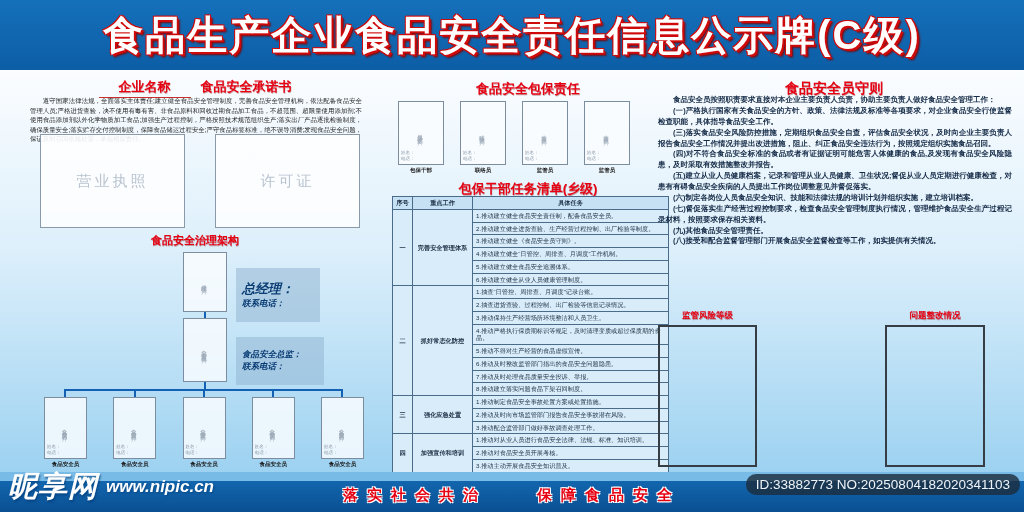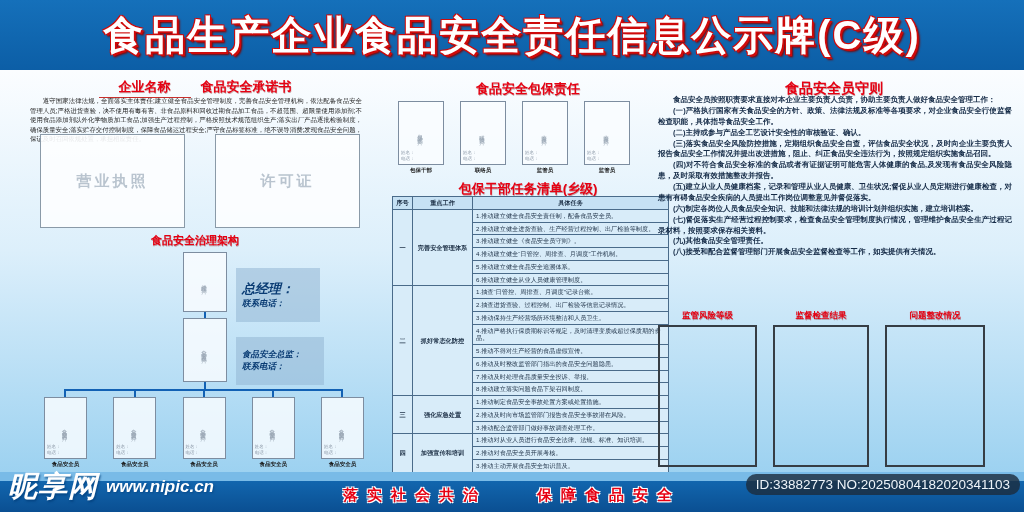--- a/index.html
+++ b/index.html
@@ -21,21 +21,21 @@
   .abs { position:absolute; }
 
   
   .l-head { top:8px; left:25px; width:340px; text-align:center; font-size:13px; }
   .company-line { display:inline-block; border-bottom:1.5px solid #c9302c; padding:0 20px 1px 20px; margin-right:10px; }
   .l-promise { top:26px; left:30px; width:332px; font-size:6.4px; line-height:1.5;
           color:#222; text-align:justify; text-indent:2em; }
   .license-row { top:64px; left:40px; width:320px; display:flex; gap:30px; }
   .license-box { flex:1; height:94px; background:rgba(253,254,255,.9); border:1px solid #8a9aa8;
           display:flex; align-items:center; justify-content:center;
-          color:#b9c4cf; font-size:15px; letter-spacing:3px; font-weight:700; }
+          color:#b9c4cf; font-size:15px; letter-spacing:3px; font-weight:400; }
   .gov-title { top:163px; left:25px; width:340px; text-align:center; font-size:11px; }
 
   .org { top:176px; left:0; width:382px; height:226px; }
   .pbox { background:rgba(250,253,255,.82); border:1px solid #7d8da0; position:relative;
           display:flex; align-items:center; justify-content:center; }
   .vtext { writing-mode:vertical-rl; font-size:5.5px; color:#9aa7b5; letter-spacing:1px; }
   .np { position:absolute; left:2px; bottom:2px; font-size:4.5px; color:#8d9aa9; line-height:1.35; text-align:left; }
   .gm-box  { position:absolute; left:183px; top:6px;  width:44px; height:60px; }
   .dir-box { position:absolute; left:183px; top:72px; width:44px; height:64px; }
   .lbl-box { position:absolute; background:rgba(147,183,211,.55); color:#0a3c74; padding:12px 6px;font-style:italic; }
@@ -292,36 +292,31 @@
               <td class="task">3.推动主动开展食品安全知识普及。</td>
             </tr>
           </tbody>
       </table>
     </div>
 
     <div class="abs r-title red-head">食品安全员守则</div>
     <div class="abs rules">
         <p>食品安全员按照职责要求直接对本企业主要负责人负责，协助主要负责人做好食品安全管理工作：</p>
         <p>(一)严格执行国家有关食品安全的方针、政策、法律法规及标准等各项要求，对企业食品安全行使监督检查职能，具体指导食品安全工作。</p>
-        <p>(二)主持或参与产品全工艺设计安全性的审核验证、确认。</p>
         <p>(三)落实食品安全风险防控措施，定期组织食品安全自查，评估食品安全状况，及时向企业主要负责人报告食品安全工作情况并提出改进措施，阻止、纠正食品安全违法行为，按照规定组织实施食品召回。</p>
         <p>(四)对不符合食品安全标准的食品或者有证据证明可能危害人体健康的食品,及发现有食品安全风险隐患，及时采取有效措施整改并报告。</p>
         <p>(五)建立从业人员健康档案，记录和管理从业人员健康、卫生状况;督促从业人员定期进行健康检查，对患有有碍食品安全疾病的人员提出工作岗位调整意见并督促落实。</p>
         <p>(六)制定各岗位人员食品安全知识、技能和法律法规的培训计划并组织实施，建立培训档案。</p>
         <p>(七)督促落实生产经营过程控制要求，检查食品安全管理制度执行情况，管理维护食品安全生产过程记录材料，按照要求保存相关资料。</p>
         <p>(九)其他食品安全管理责任。</p>
         <p>(八)接受和配合监督管理部门开展食品安全监督检查等工作，如实提供有关情况。</p>
       </div>
 
     <div class="abs insp-1">
       <div class="insp-title red-head">监管风险等级</div>
-      <div class="insp-box"></div>
-    </div>
-    <div class="abs insp-2">
-      <div class="insp-title red-head">监督检查结果</div>
       <div class="insp-box"></div>
     </div>
     <div class="abs insp-3">
       <div class="insp-title red-head">问题整改情况</div>
       <div class="insp-box"></div>
     </div>
   </div>
 
   <div class="strip"></div>
   <div class="bar"></div>

